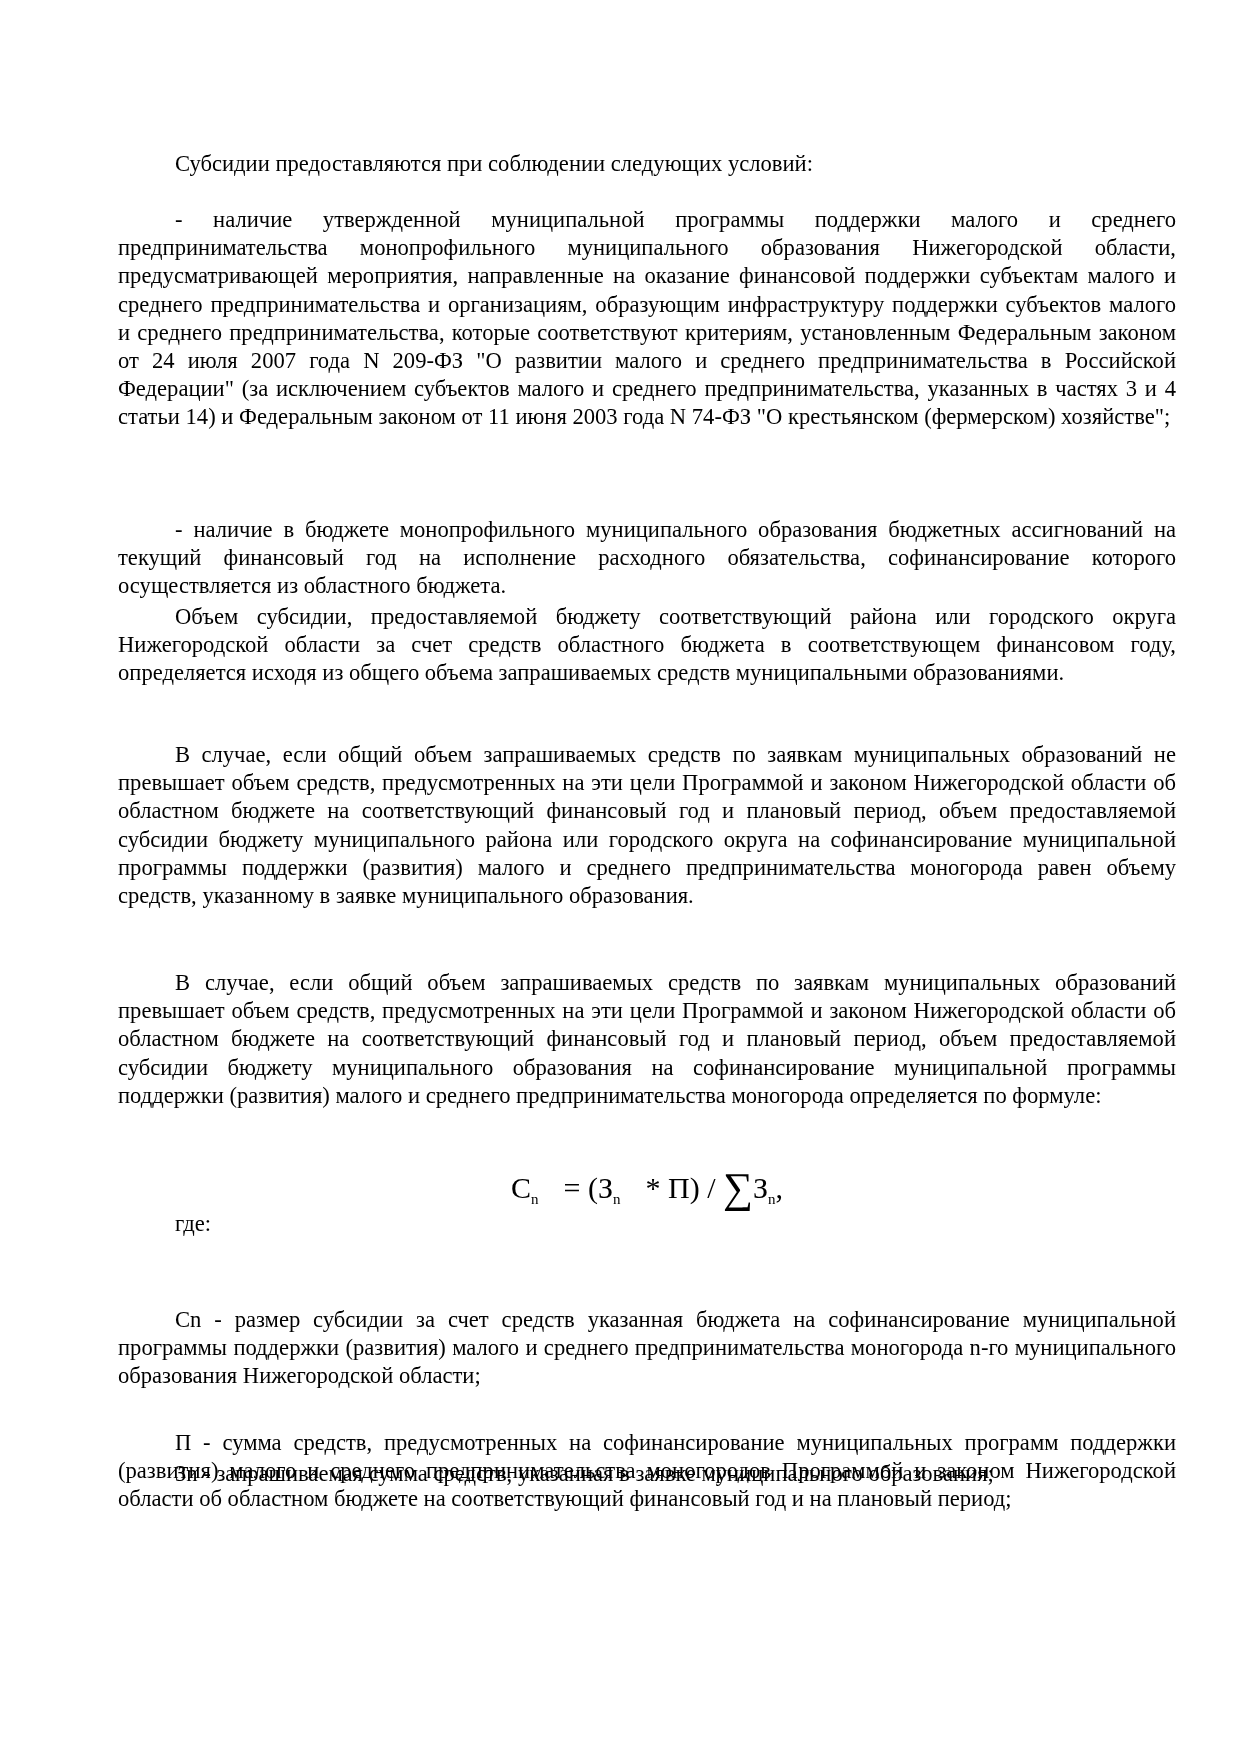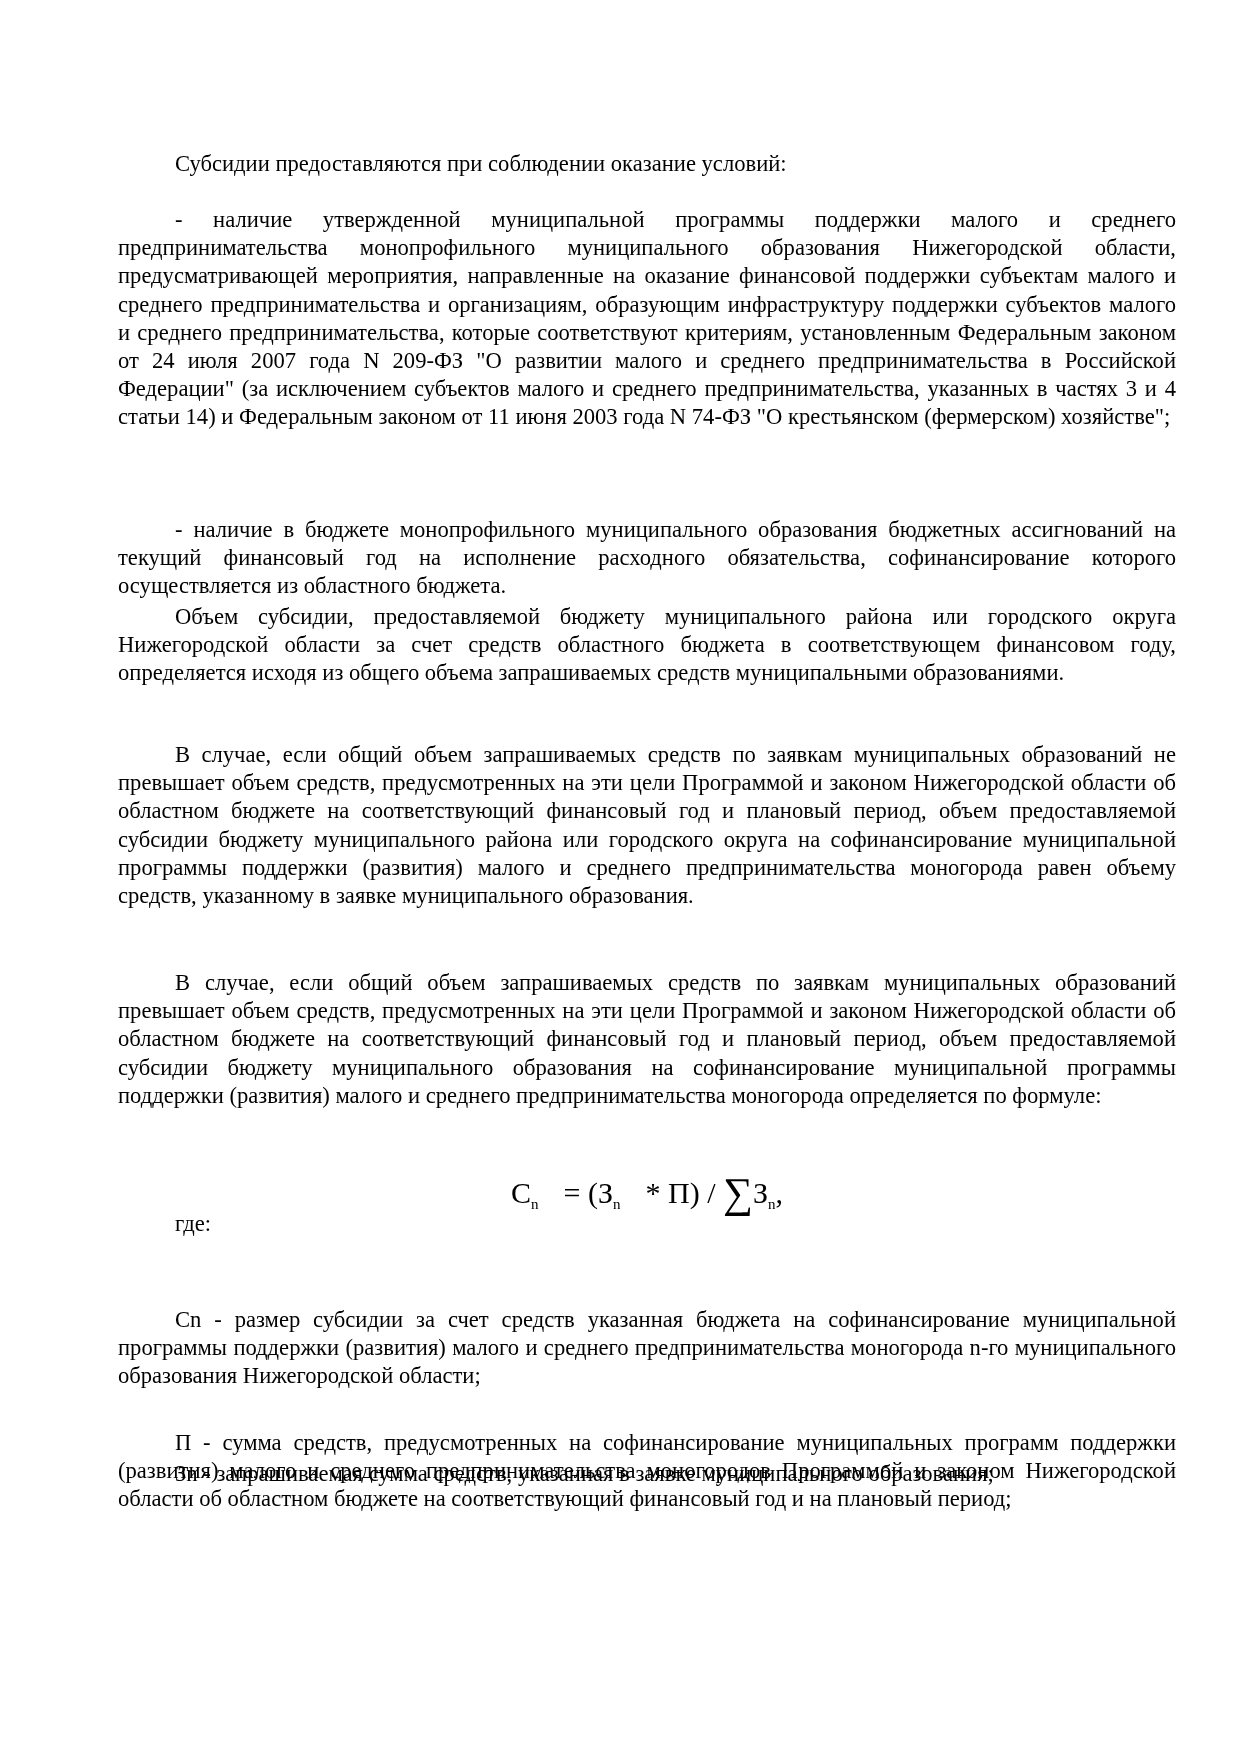--- a/index.html
+++ b/index.html
@@ -2,36 +2,36 @@
 <html><head>
 <meta charset="utf-8">
 <style>
   html, body { margin: 0; padding: 0; background: #ffffff; }
   body { width: 1240px; height: 1754px; position: relative; overflow: hidden;
          font-family: "Liberation Serif", "DejaVu Serif", serif; color: #000; }
   .page { position: absolute; left: 118px; top: 0; width: 1058px; }
   .p { position: absolute; left: 0; width: 1058px; font-size: 22.6px; line-height: 28.2px;
        text-align: justify; text-indent: 57px; margin: 0; }
   .formula { position: absolute; left: 0; width: 1058px; text-align: center; font-size: 30px;
-             line-height: 49px; white-space: nowrap; }
+             line-height: 40px; white-space: nowrap; }
   .formula .sub { font-size: 15px; vertical-align: -6px; }
   .formula .sigma { font-size: 42px; vertical-align: -4px; }
   .formula .sp { display: inline-block; width: 10px; }
 </style>
 </head>
 <body>
 
 <div class="page">
-  <p class="p" style="top:150px;">Субсидии предоставляются при соблюдении оказание условий:</p>
+  <p class="p" style="top:150px;">Субсидии предоставляются при соблюдении следующих условий:</p>
 
   <p class="p" style="top:206px;">- наличие утвержденной муниципальной программы поддержки малого и среднего предпринимательства монопрофильного муниципального образования Нижегородской области, предусматривающей мероприятия, направленные на оказание финансовой поддержки субъектам малого и среднего предпринимательства и организациям, образующим инфраструктуру поддержки субъектов малого и среднего предпринимательства, которые соответствуют критериям, установленным Федеральным законом от 24 июля 2007 года N 209-ФЗ "О развитии малого и среднего предпринимательства в Российской Федерации" (за исключением субъектов малого и среднего предпринимательства, указанных в частях 3 и 4 статьи 14) и Федеральным законом от 11 июня 2003 года N 74-ФЗ "О крестьянском (фермерском) хозяйстве";</p>
 
   <p class="p" style="top:516px;">- наличие в бюджете монопрофильного муниципального образования бюджетных ассигнований на текущий финансовый год на исполнение расходного обязательства, софинансирование которого осуществляется из областного бюджета.</p>
 
-  <p class="p" style="top:603px;">Объем субсидии, предоставляемой бюджету муниципального района или городского округа Нижегородской области за счет средств областного бюджета в соответствующем финансовом году, определяется исходя из общего объема запрашиваемых средств муниципальными образованиями.</p>
+  <p class="p" style="top:603px;">Объем субсидии, предоставляемой бюджету соответствующий района или городского округа Нижегородской области за счет средств областного бюджета в соответствующем финансовом году, определяется исходя из общего объема запрашиваемых средств муниципальными образованиями.</p>
 
   <p class="p" style="top:741px;">В случае, если общий объем запрашиваемых средств по заявкам муниципальных образований не превышает объем средств, предусмотренных на эти цели Программой и законом Нижегородской области об областном бюджете на соответствующий финансовый год и плановый период, объем предоставляемой субсидии бюджету муниципального района или городского округа на софинансирование муниципальной программы поддержки (развития) малого и среднего предпринимательства моногорода равен объему средств, указанному в заявке муниципального образования.</p>
 
   <p class="p" style="top:969px;">В случае, если общий объем запрашиваемых средств по заявкам муниципальных образований превышает объем средств, предусмотренных на эти цели Программой и законом Нижегородской области об областном бюджете на соответствующий финансовый год и плановый период, объем предоставляемой субсидии бюджету муниципального образования на софинансирование муниципальной программы поддержки (развития) малого и среднего предпринимательства моногорода определяется по формуле:</p>
 
   <div class="formula" style="top:1168px;">
     <span>C</span><span class="sub">n</span>
     <span class="sp"></span>
     <span>= (</span><span>З</span><span class="sub">n</span>
     <span class="sp"></span>

